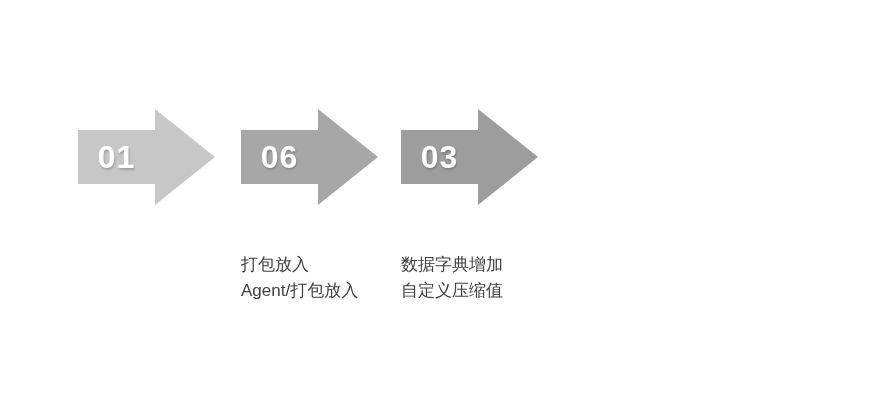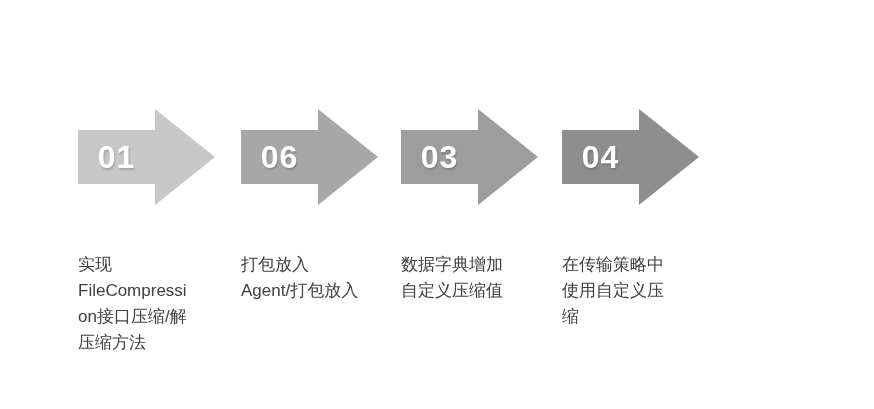--- a/index.html
+++ b/index.html
@@ -67,24 +67,20 @@
 
 <div class="canvas">
 
   <div class="step step-1">
     <div class="arrow-wrap">
       <svg viewBox="0 0 137 96" xmlns="http://www.w3.org/2000/svg" aria-hidden="true">
         <polygon points="0,21 77,21 77,0 137,48 77,96 77,75 0,75" fill="#c7c7c7"></polygon>
       </svg>
       <div class="step-number">01</div>
     </div>
-    <div class="step-caption">实现
-FileCompressi
-on接口压缩/解
-压缩方法</div>
   </div>
 
   <div class="step step-2">
     <div class="arrow-wrap">
       <svg viewBox="0 0 137 96" xmlns="http://www.w3.org/2000/svg" aria-hidden="true">
         <polygon points="0,21 77,21 77,0 137,48 77,96 77,75 0,75" fill="#a7a7a7"></polygon>
       </svg>
       <div class="step-number">06</div>
     </div>
     <div class="step-caption">打包放入
@@ -95,25 +91,14 @@
     <div class="arrow-wrap">
       <svg viewBox="0 0 137 96" xmlns="http://www.w3.org/2000/svg" aria-hidden="true">
         <polygon points="0,21 77,21 77,0 137,48 77,96 77,75 0,75" fill="#9d9d9d"></polygon>
       </svg>
       <div class="step-number">03</div>
     </div>
     <div class="step-caption">数据字典增加
 自定义压缩值</div>
   </div>
 
-  <div class="step step-4">
-    <div class="arrow-wrap">
-      <svg viewBox="0 0 137 96" xmlns="http://www.w3.org/2000/svg" aria-hidden="true">
-        <polygon points="0,21 77,21 77,0 137,48 77,96 77,75 0,75" fill="#8e8e8e"></polygon>
-      </svg>
-      <div class="step-number">04</div>
-    </div>
-    <div class="step-caption">在传输策略中
-使用自定义压
-缩</div>
-  </div>
 
 </div>
 
 </body></html>

